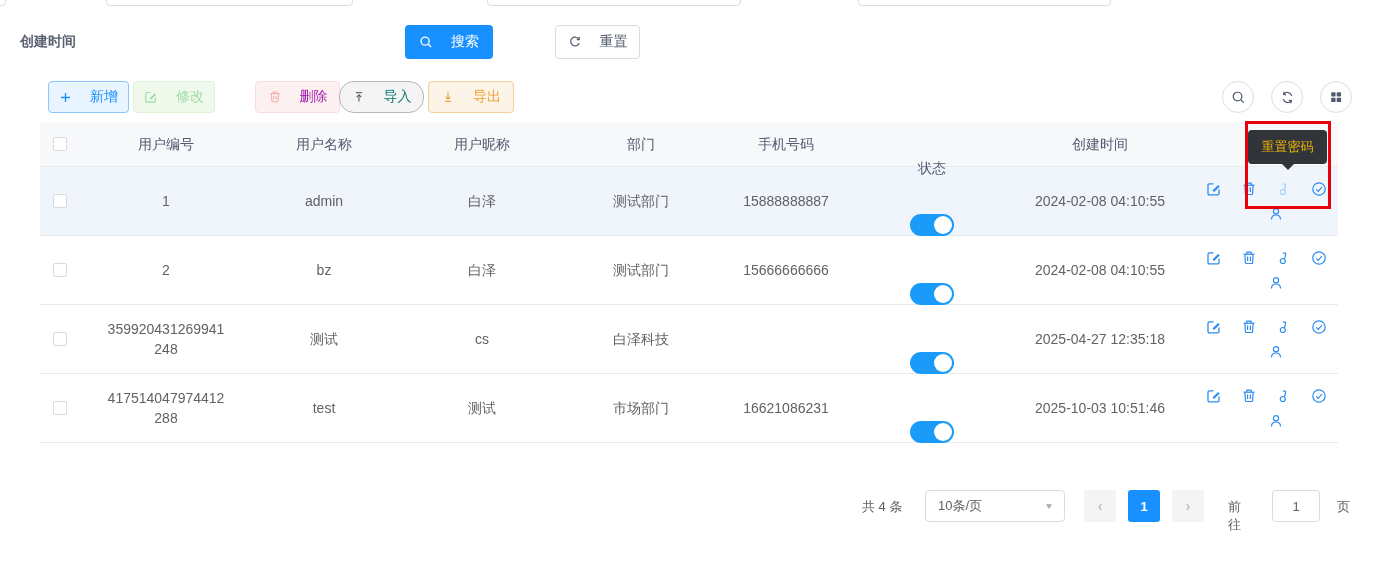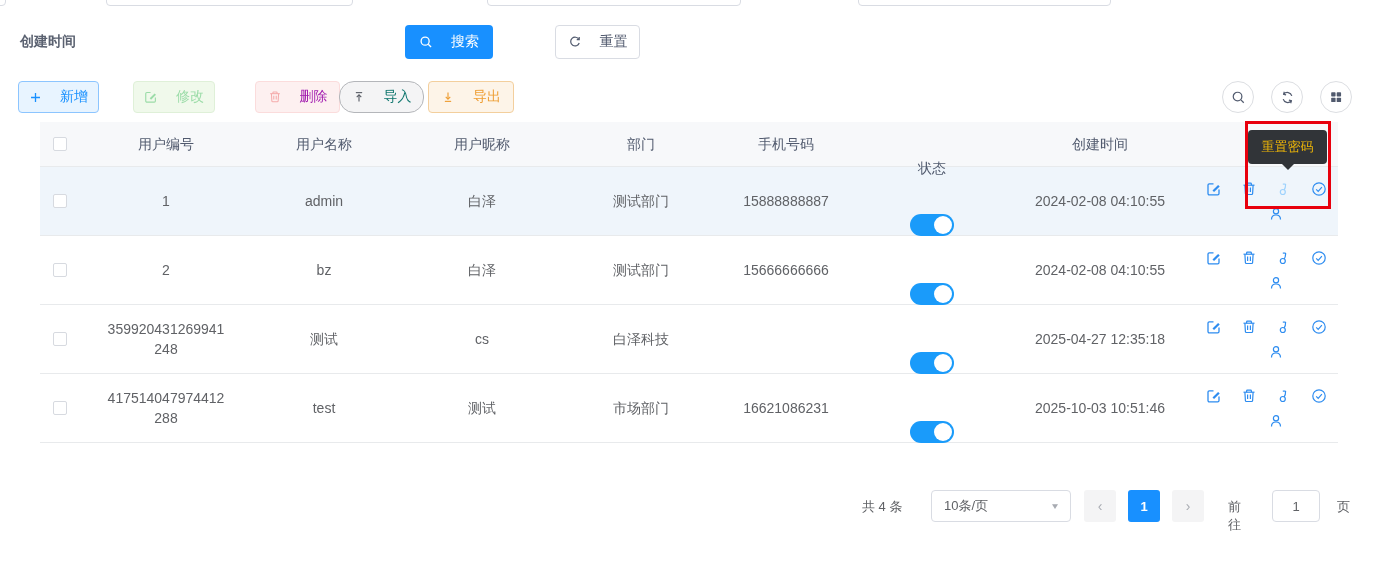--- a/index.html
+++ b/index.html
@@ -18,21 +18,21 @@
     font-family:inherit; color:#606266; background:transparent; }
   .date-range input::placeholder { color:#bfc4cc; }
   .date-sep { color:#bfc4cc; width:20px; text-align:center; }
   .btn { display:inline-flex; align-items:center; justify-content:center; gap:18px; border-radius:4px;
     font-size:14px; cursor:pointer; border:1px solid transparent; }
   .btn-search { position:absolute; left:405px; top:25px; width:88px; height:34px; background:#1890ff; color:#fff; }
   .btn-reset  { position:absolute; left:508px; top:25px; width:85px; height:34px; background:#fff; border-color:#d9dce3; color:#515a6e;margin-left:47px; }
 
   
   .tb { position:absolute; top:81px; height:32px; }
-  .tb-add    { left:18px;  width:81px; background:#e8f4ff; border-color:#8cc5ff; color:#1890ff; }
+  .tb-add    { left:48px;  width:81px; background:#e8f4ff; border-color:#8cc5ff; color:#1890ff; }
   .tb-edit   { left:133px; width:82px; background:#f0f9eb; border-color:#dff0d8; color:#9bdca8; cursor:not-allowed; }
   .tb-del    { left:230px; width:85px; background:#fdf0f0; border-color:#fbdcdc; color:#a21caf; cursor:not-allowed;margin-left:25px; }
   .tb-import { left:339px; width:85px; background:#f4f4f5; border-color:#b4b6ba; color:#0f766e;border-radius:15px; }
   .tb-export { left:428px; width:86px; background:#fdf4e8; border-color:#f3cf9d; color:#ee9d32; }
   .circ { position:absolute; top:81px; width:32px; height:32px; border:1px solid #dcdee2; border-radius:50%;
     background:#fff; display:flex; align-items:center; justify-content:center; cursor:pointer; color:#515a6e; }
 
   
   .table { position:absolute; left:40px; top:122px; width:1298px; }
   .tr { display:flex; width:100%; align-items:center; border-bottom:1px solid #e8eaec; }
@@ -56,21 +56,21 @@
   
   .tooltip { position:absolute; left:1248px; top:130px; width:79px; height:34px; background:#313438; border-radius:4px;
     color:#eab308; font-size:13px; display:flex; align-items:center; justify-content:center; z-index:20; }
   .tooltip .arrow { position:absolute; bottom:-6px; left:50%; margin-left:-7px; width:0; height:0;
     border-left:7px solid transparent; border-right:7px solid transparent; border-top:7px solid #313438; }
   .redbox { position:absolute; left:1245px; top:121px; width:86px; height:88px; border:3px solid #e8000d; z-index:30; pointer-events:none; }
 
   
   .pg-total { position:absolute; left:862px; top:498px; font-size:13px; }
   .pg-size { position:absolute; left:925px; top:490px; width:140px; height:32px; border:1px solid #d9dce3; border-radius:4px;
-    display:flex; align-items:center; padding:6px 12px; font-size:13px; cursor:pointer; background:#fff;margin-left:6px; }
+    display:flex; align-items:center; padding:6px 12px; font-size:13px; cursor:pointer; background:#fff; }
   .pg-size .chev { margin-left:auto; color:#a8abb2; font-size:12px; transform:scaleY(.8); }
   .pg-btn { position:absolute; top:490px; width:32px; height:32px; border-radius:3px; background:#f4f4f5; color:#a8abb2;
     display:flex; align-items:center; justify-content:center; font-size:14px; cursor:pointer; }
   .pg-prev { left:1084px; } .pg-next { left:1172px; }
   .pg-cur { position:absolute; left:1128px; top:490px; width:32px; height:32px; border-radius:3px; background:#1890ff;
     color:#fff; font-weight:bold; font-size:13px; display:flex; align-items:center; justify-content:center; cursor:pointer; }
   .pg-goto-label { position:absolute; left:1228px; top:498px; font-size:13px; }
   .pg-goto-input { position:absolute; left:1272px; top:490px; width:48px; height:32px; border:1px solid #d9dce3;
     border-radius:4px; text-align:center; font-size:13px; color:#606266; outline:none; font-family:inherit; }
   .pg-unit { position:absolute; left:1337px; top:498px; font-size:13px; }

